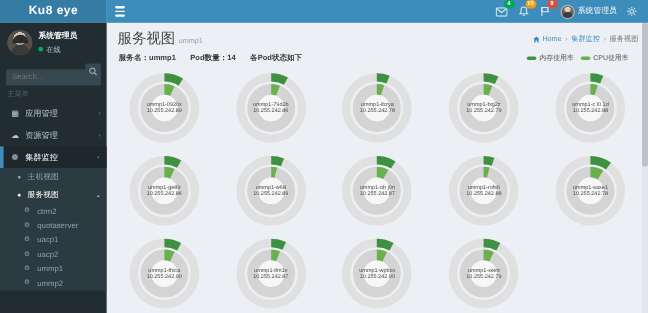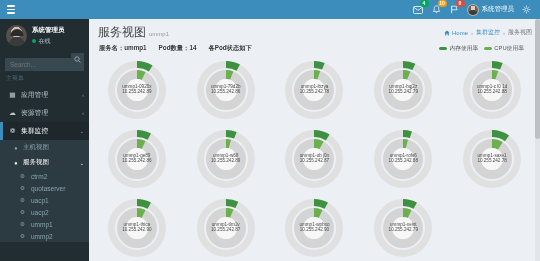--- a/index.html
+++ b/index.html
@@ -163,20 +163,21 @@
     position: absolute; right: 0; top: 0; width: 5px; height: 120px;
     background: rgba(0,0,0,0.16); border-radius: 3px;
   }
 </style>
 </head>
 <body>
 
 <div class="app">
 
   <div class="topbar">
+    <div class="logo">Ku8 eye</div>
     <div class="navbar">
       <div class="burger">
           <i></i>
           <i></i>
           <i></i>
         </div>
       <div class="nav-right">
         <div class="nav-ico">
           <svg width="10" height="8" viewBox="0 0 10 8">
               <rect x="0.5" y="0.5" width="9" height="7" rx="1" fill="none" stroke="#dbe8f1" stroke-width="1"></rect>

